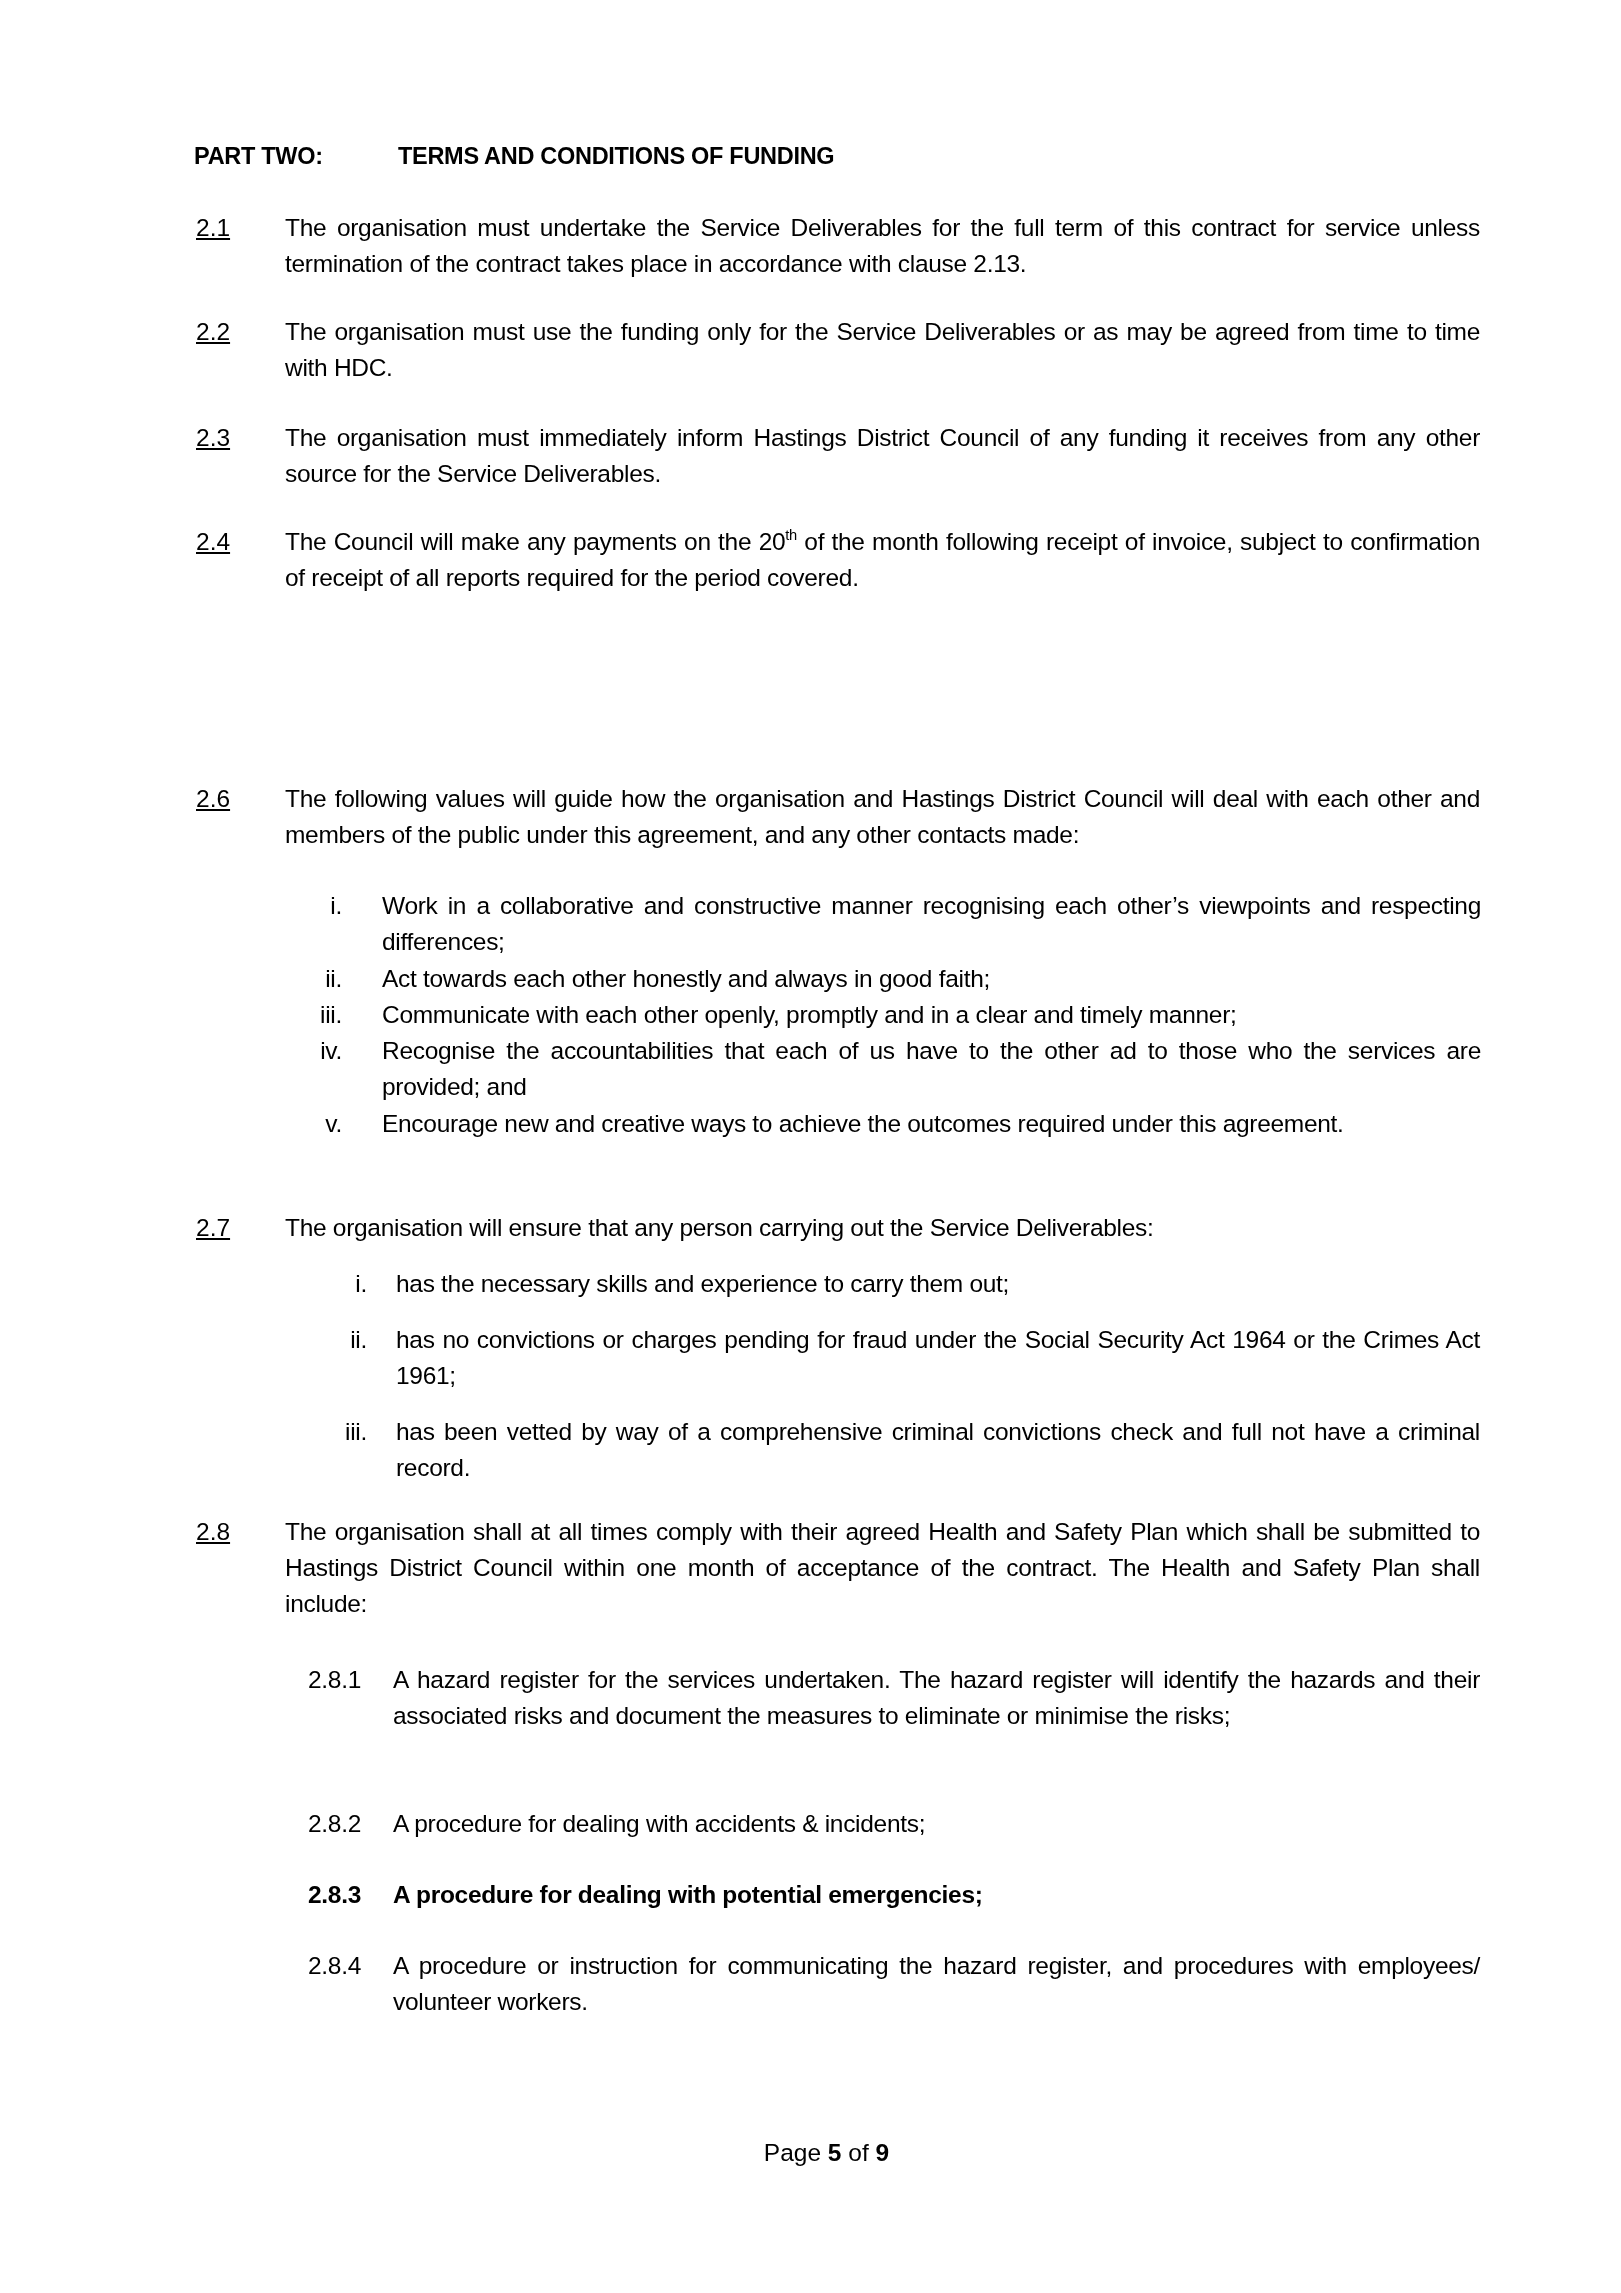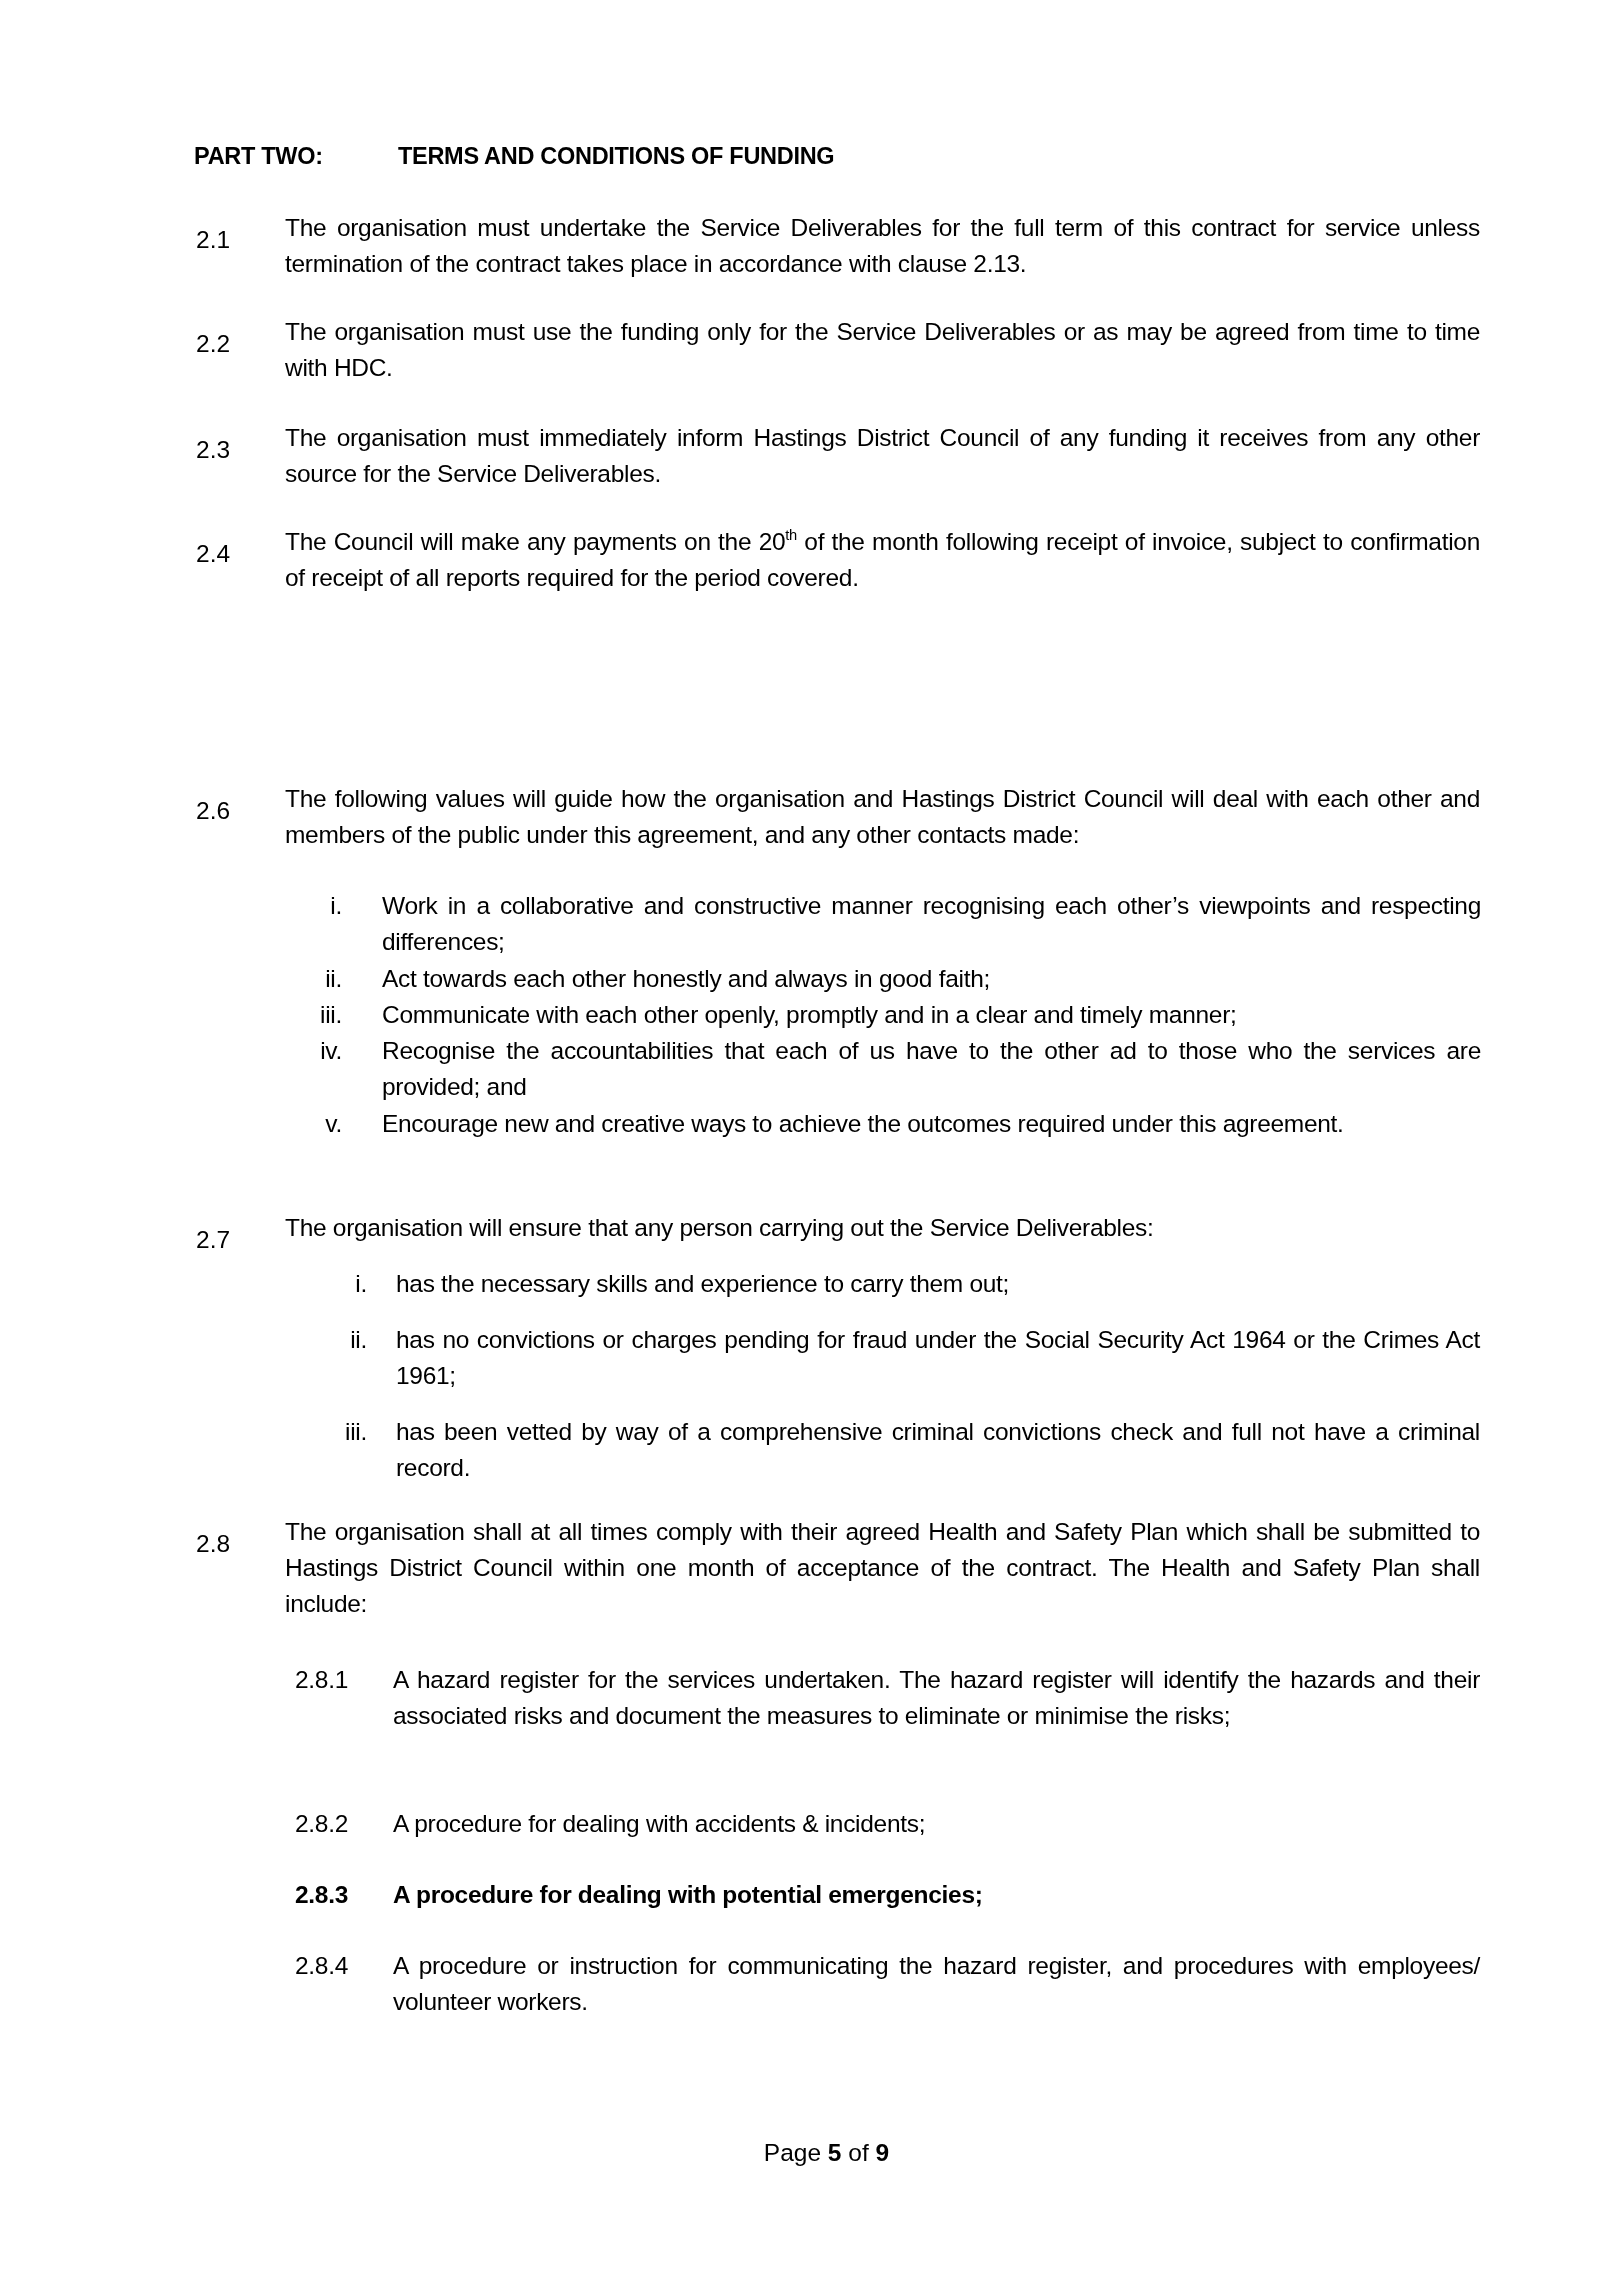--- a/index.html
+++ b/index.html
@@ -10,40 +10,40 @@
   }
   .page { position: absolute; left: 0; top: 0; width: 1621px; height: 2294px; margin-left: 16px; }
   .heading {
     position: absolute; top: 143px; left: 178px;
     font-weight: bold; font-size: 23.5px; letter-spacing: -0.3px;
   }
   .heading .part { position: absolute; left: 0; white-space: nowrap; }
   .heading .title { position: absolute; left: 204px; white-space: nowrap; }
 
   .clause { position: absolute; left: 180px; width: 1284px; font-size: 24.5px; line-height: 36px; }
-  .clause .num { position: absolute; left: 0; top: 12px; }
+  .clause .num { position: absolute; left: 0; top: 0; text-decoration: underline; }
   .clause .body { margin-left: 89px; text-align: justify; text-align-last: left; letter-spacing: -0.3px; }
 
   .sub { position: absolute; font-size: 24.5px; line-height: 36px; letter-spacing: -0.3px; }
   .sub .rn { position: absolute; text-align: right; }
   .sub .txt { text-align: justify; text-align-last: left; }
 
   
   .l26 { left: 255px; width: 1210px; }
   .l26 .rn { left: 0; width: 71px; }
   .l26 .txt { margin-left: 111px; }
 
   
   .l27 { left: 294px; width: 1170px; }
   .l27 .rn { left: 0; width: 57px; }
   .l27 .txt { margin-left: 86px; }
 
   
   .l28 { left: 276px; width: 1188px; }
-  .l28 .rn { left: 3px; text-align: left; }
+  .l28 .rn { left: 16px; text-align: left; }
   .l28 .txt { margin-left: 101px; }
 
   .footer {
     position: absolute; top: 2139px; left: 0; width: 1621px; text-align: center;
     font-size: 24.5px;
   }
   .footer b { font-weight: bold; }
   sup { font-size: 14.7px; line-height: 0; vertical-align: 9.8px; }
 </style>
 </head>

